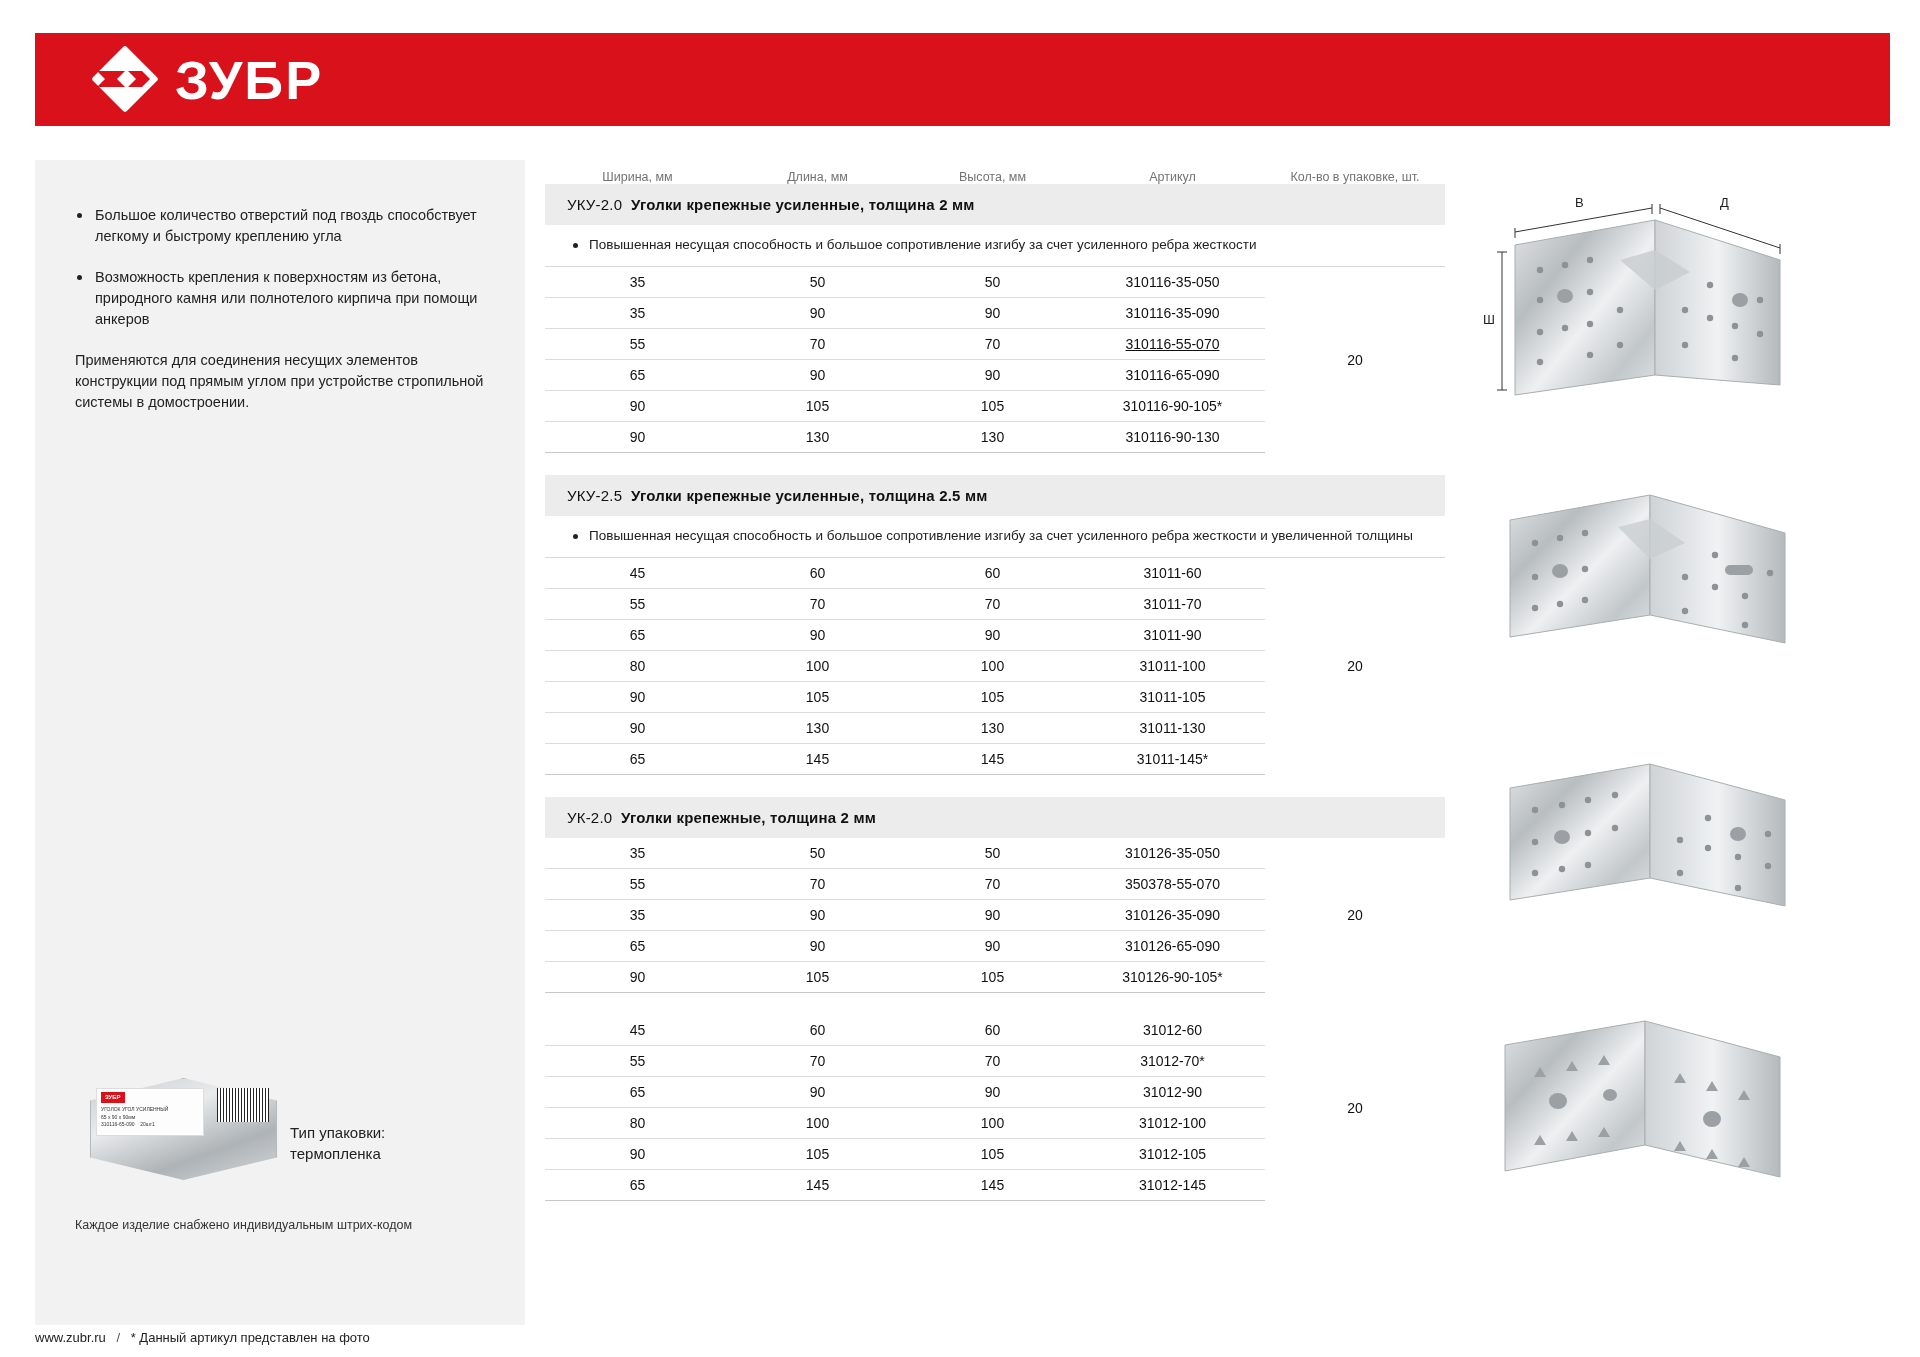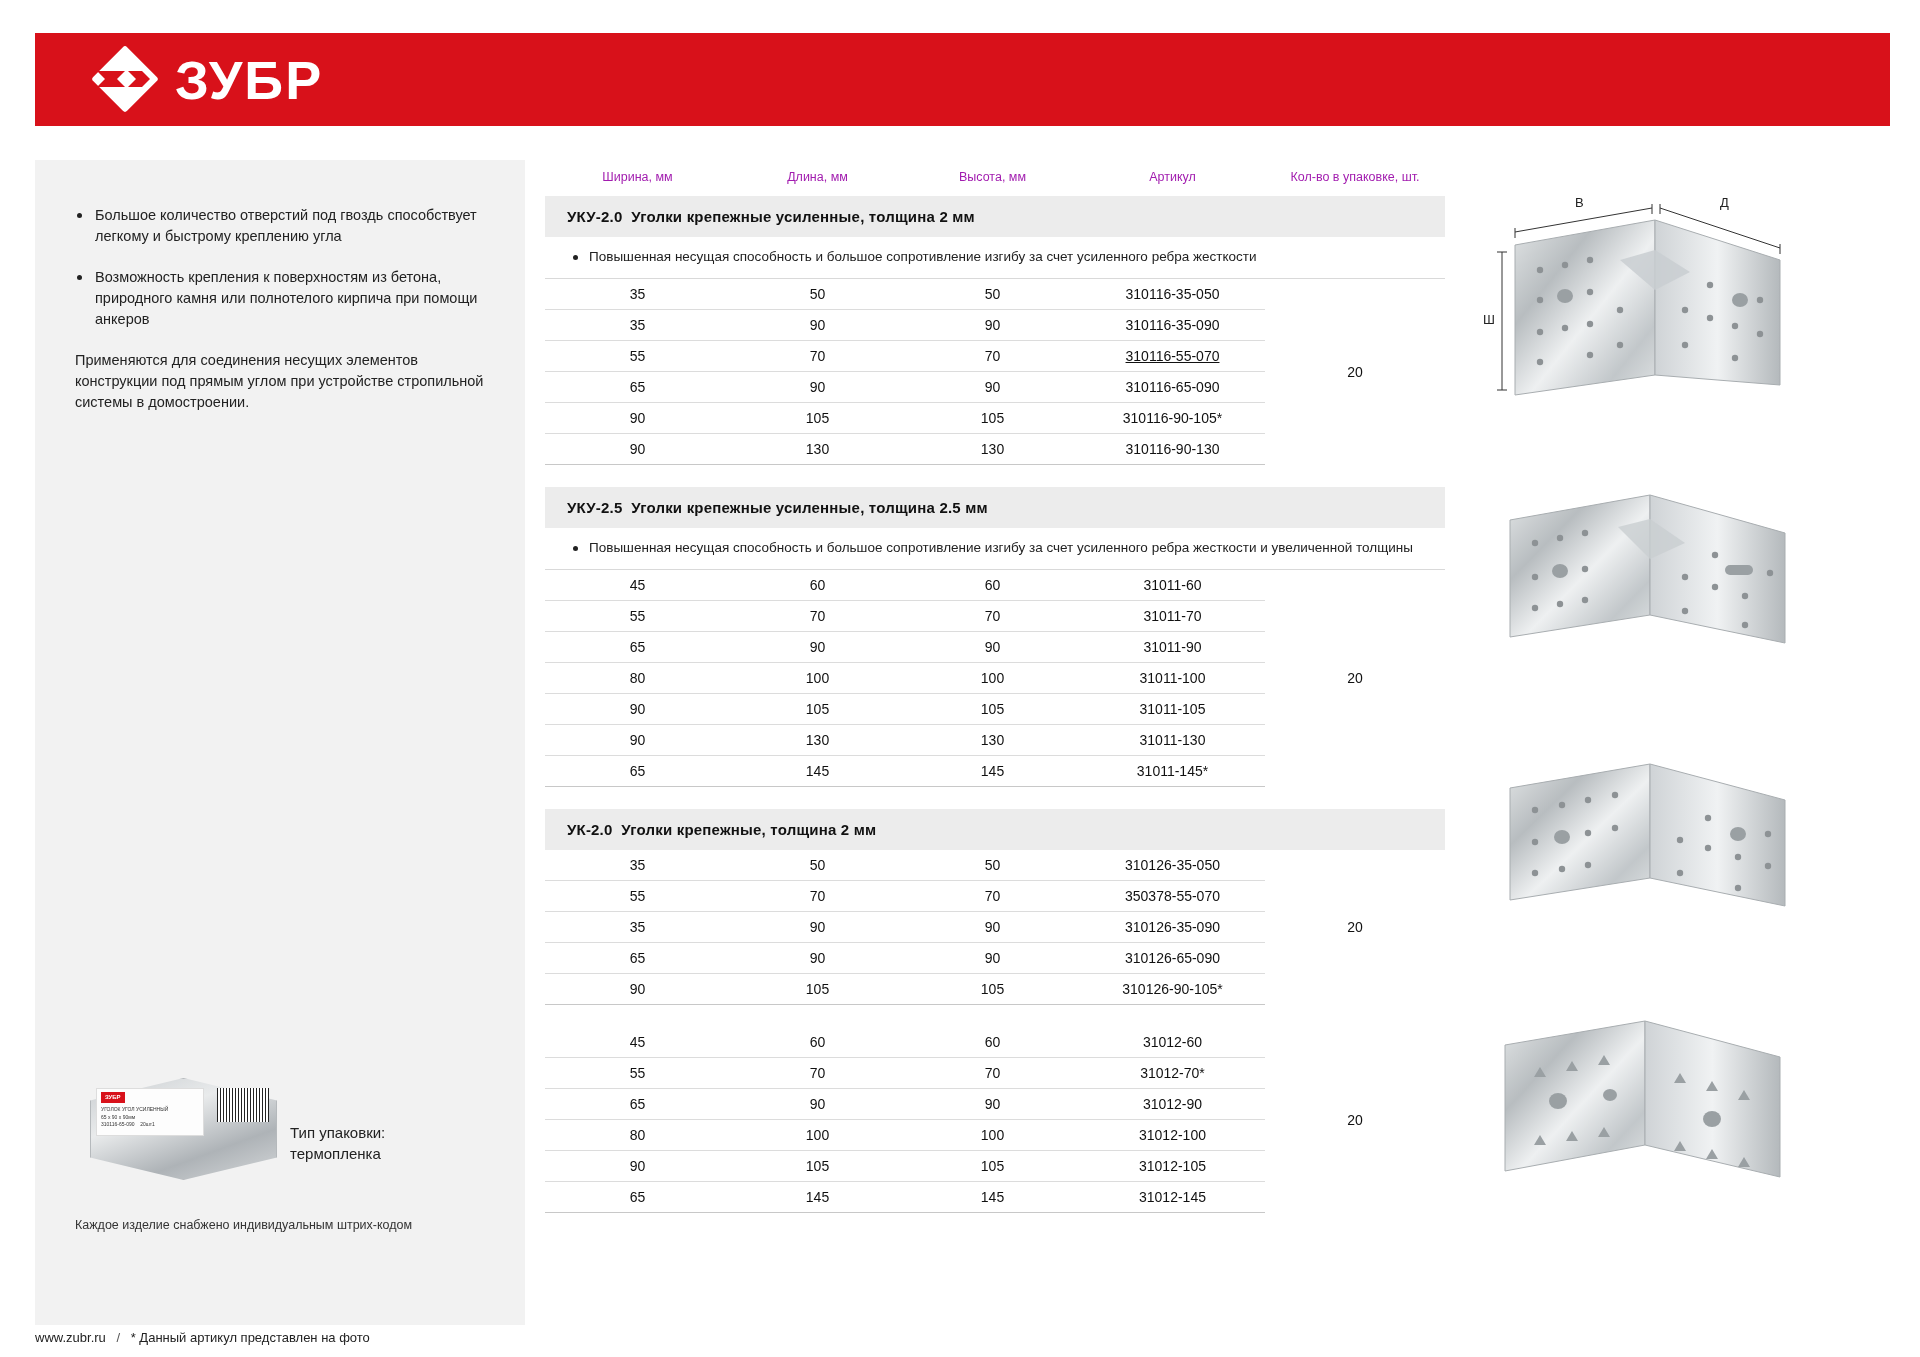--- a/index.html
+++ b/index.html
@@ -203,40 +203,39 @@
   
   .tables {
     position: absolute;
     left: 545px;
     top: 170px;
     width: 900px;
   }
   .col-heads {
     display: flex;
     font-size: 12.5px;
-    color: #a21caf;
-    padding-bottom: 12px;
+    color: #737373;
     align-items: center;
   }
   .c1 { width: 185px; text-align: center;}
   .c2 { width: 175px; text-align: center;}
   .c3 { width: 175px; text-align: center;}
   .c4 { width: 185px; text-align: center;}
   .c5 { width: 180px; text-align: center;}
 
   .group { margin-bottom: 22px; }
   .group-title {
     background: #ececec;
     font-size: 15px;
     font-weight: bold;
     color: #111;
     padding: 12px 0 12px 22px;
     letter-spacing: 0.2px;
   }
-  .group-title .code { font-weight: bold; }
+  .group-title .code { font-weight: normal; }
   .feature {
     position: relative;
     font-size: 13.5px;
     color: #222;
     padding: 11px 10px 11px 44px;
     line-height: 1.4;
     border-bottom: 1px solid #d9d9d9;
   }
   .feature:before {
     content: "";

